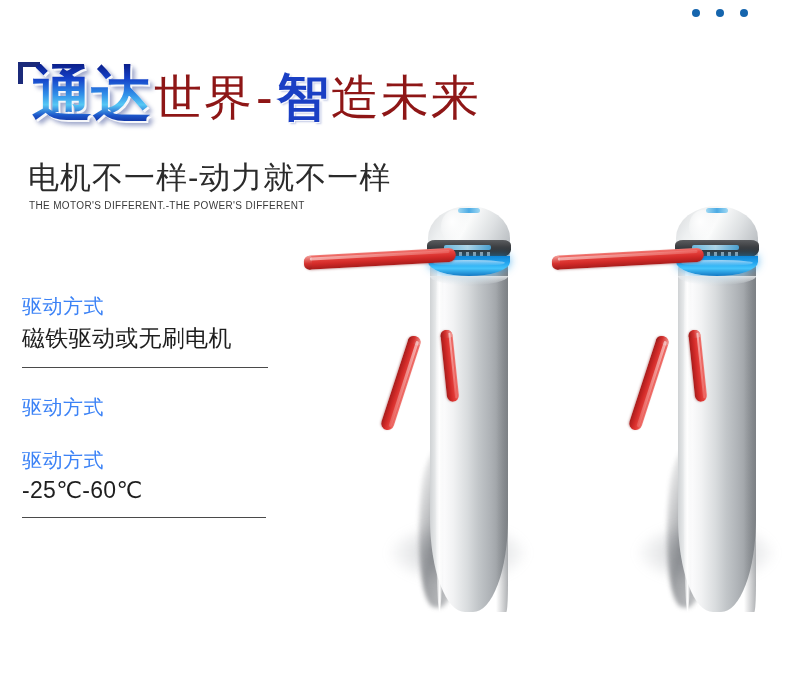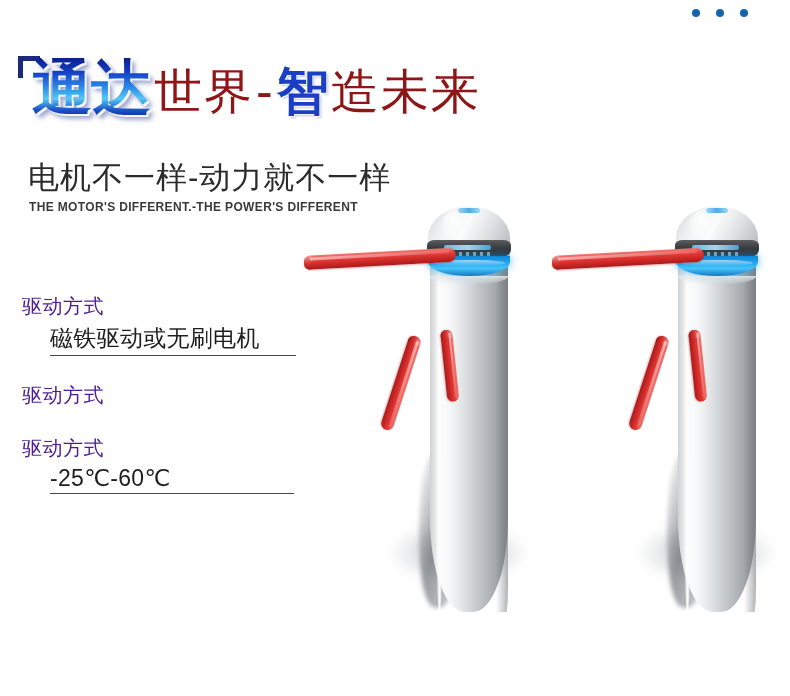--- a/index.html
+++ b/index.html
@@ -14,21 +14,21 @@
   }
 
   
   .dots { position:absolute; top:9px; right:42px; display:flex; gap:16px; }
   .dots i {
     display:block; width:8px; height:8px; border-radius:50%;
     background:#1565ad;
   }
 
   
-  .headline-wrap { position:absolute; left:18px; top:56px; }
+  .headline-wrap { position:absolute; left:18px; top:62px; }
   .corner-bracket {
     position:absolute; left:0; top:0; width:22px; height:22px;
     border-left:5px solid #1b2a7a; border-top:5px solid #1b2a7a;
   }
   .headline {
     position:relative; left:14px; top:2px;
     display:flex; align-items:flex-end; white-space:nowrap;
     line-height:1;
   }
   .h-blue3d {
@@ -55,36 +55,35 @@
   }
 
   
   .subhead {
     position:absolute; left:28px; top:157px;
     font-size:31px; color:#2b2b2b; letter-spacing:1px;
     white-space:nowrap;
   }
   .eng {
     position:absolute; left:29px; top:200px;
-    font-size:12px; font-weight:bold; color:#3a3a3a;
+    font-size:10px; font-weight:normal; color:#3a3a3a;
     letter-spacing:.35px; white-space:nowrap;
   }
 
   
   .specs { position:absolute; left:22px; top:293px; width:250px; }
   .spec { margin-bottom:26px; }
   .spec-label {
-    font-size:20px; color:#4c1d95; letter-spacing:.5px;
+    font-size:20px; color:#3b82f6; letter-spacing:.5px;
     margin-bottom:3px; white-space:nowrap;
   }
   .spec-value {
     font-size:23px; color:#1e1e1e; letter-spacing:.3px;
-    white-space:nowrap; padding-bottom:1px;
+    white-space:nowrap; padding-bottom:13px;
     border-bottom:1px solid #4a4a4a;
-    margin-left:28px;
   }
   .spec.s1 .spec-value { width:246px; }
   .spec.s2 .spec-value { width:250px; }
   .spec.s3 .spec-value { width:244px; }
 
   
   .unit { position:absolute; width:250px; height:430px; }
   .unit.left  { left:300px; top:192px; }
   .unit.right { left:548px; top:192px; }
 

